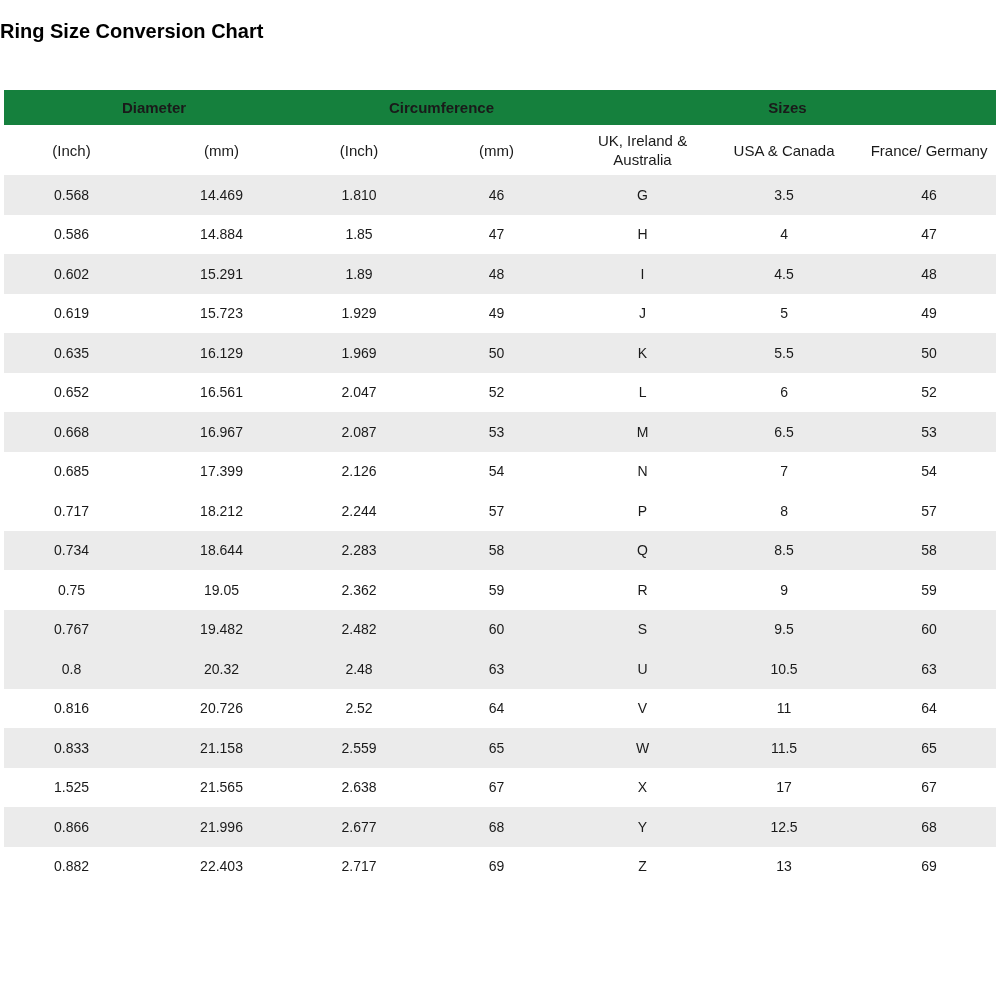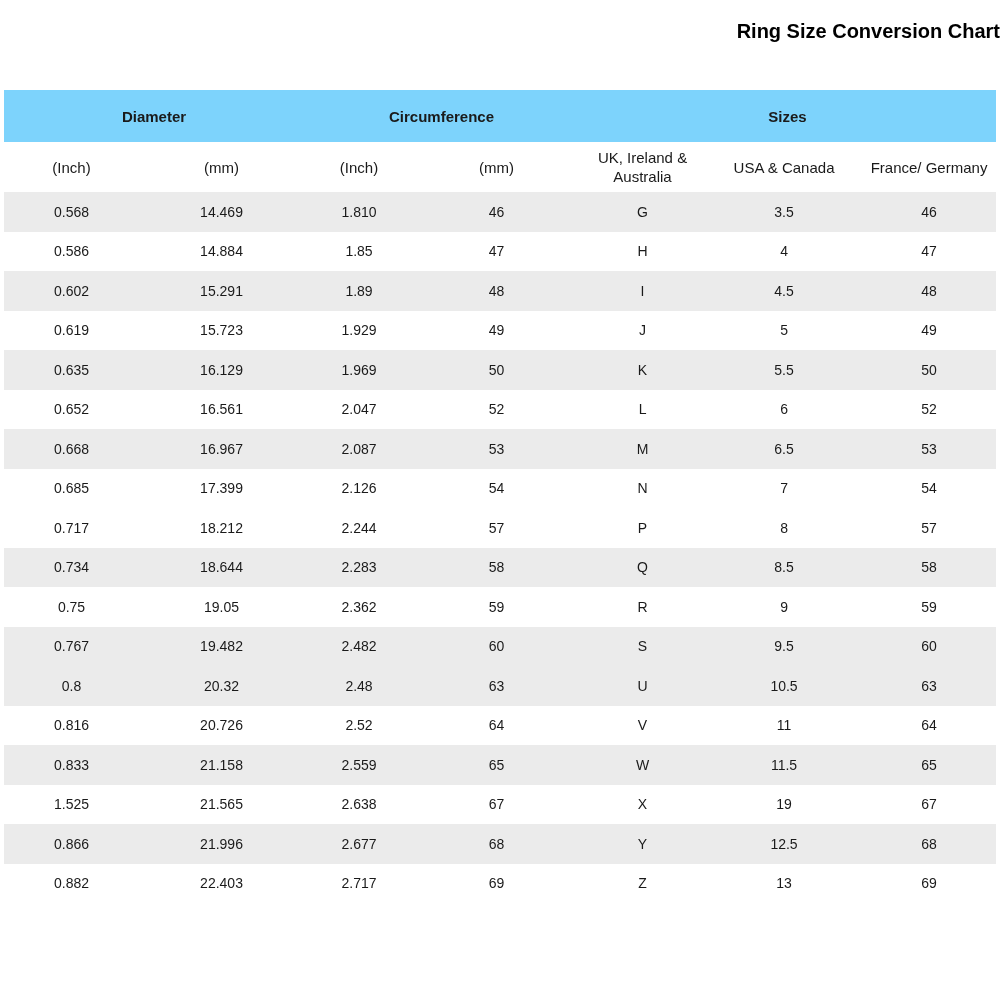--- a/index.html
+++ b/index.html
@@ -13,42 +13,42 @@
     -webkit-font-smoothing: antialiased;
   }
   .page {
     width: 1000px;
     height: 1000px;
     overflow: hidden;
     position: relative;
   }
   .title {
     margin: 20px 0 0 0;
-    text-align: right;
+    text-align: left;
     font-size: 20px;
     line-height: 23px;
     font-weight: bold;
     color: #000000;
   }
   table.chart {
     border-collapse: collapse;
     table-layout: fixed;
     width: 992px;
     margin: 47px 4px 0 4px;
   }
   table.chart th, table.chart td {
     padding: 0 4px;
     text-align: center;
     vertical-align: middle;
     font-weight: normal;
     overflow: hidden;
   }
   tr.group-row th {
-    background: #7dd3fc;
-    height: 52px;
+    background: #15803d;
+    height: 35px;
     font-size: 15px;
     font-weight: bold;
     color: #1a1a1a;
   }
   tr.colhead-row th {
     background: #ffffff;
     height: 50px;
     font-size: 15px;
     line-height: 19px;
     color: #1a1a1a;
@@ -227,21 +227,21 @@
           <td>W</td>
           <td>11.5</td>
           <td>65</td>
         </tr>
         <tr class="band-white">
           <td>1.525</td>
           <td>21.565</td>
           <td>2.638</td>
           <td>67</td>
           <td>X</td>
-          <td>19</td>
+          <td>17</td>
           <td>67</td>
         </tr>
         <tr class="band-gray">
           <td>0.866</td>
           <td>21.996</td>
           <td>2.677</td>
           <td>68</td>
           <td>Y</td>
           <td>12.5</td>
           <td>68</td>

